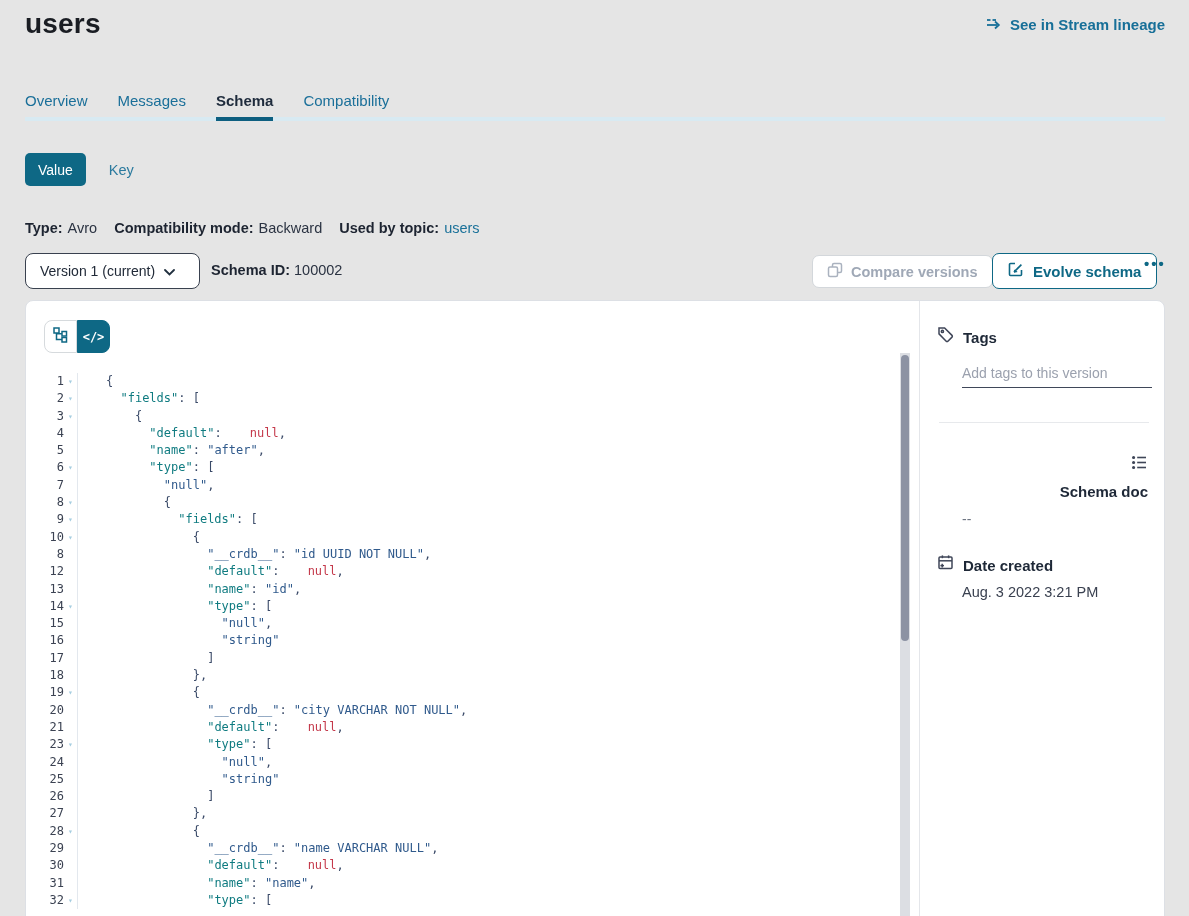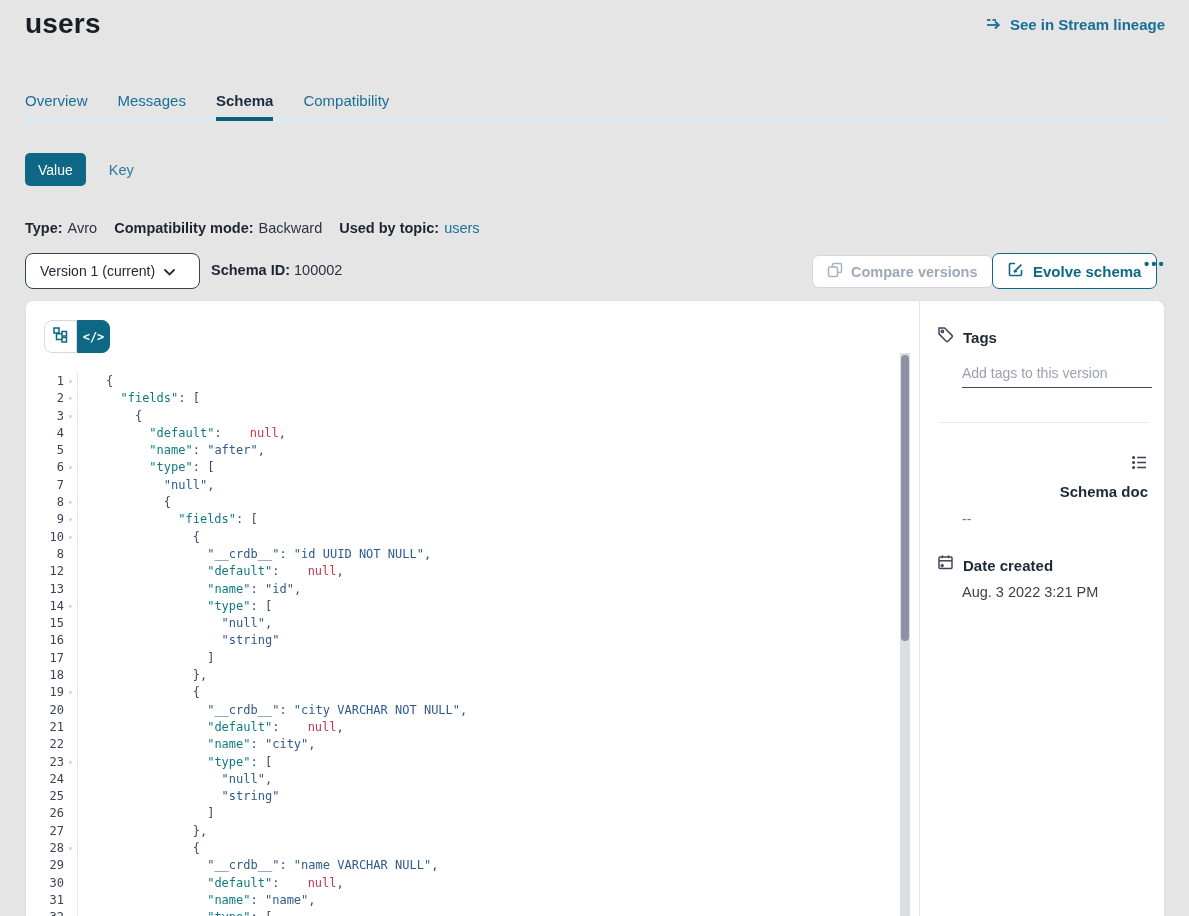--- a/index.html
+++ b/index.html
@@ -196,21 +196,20 @@
         <div class="code-line"><span class="ln">12</span><span class="fold"></span><span class="code-text"><span class="tk-p">              </span><span class="tk-k">"default"</span><span class="tk-p">: </span><span class="tk-n">null</span><span class="tk-p">,</span></span></div>
         <div class="code-line"><span class="ln">13</span><span class="fold"></span><span class="code-text"><span class="tk-p">              </span><span class="tk-k">"name"</span><span class="tk-p">: </span><span class="tk-s">"id"</span><span class="tk-p">,</span></span></div>
         <div class="code-line"><span class="ln">14</span><span class="fold">▾</span><span class="code-text"><span class="tk-p">              </span><span class="tk-k">"type"</span><span class="tk-p">: [</span></span></div>
         <div class="code-line"><span class="ln">15</span><span class="fold"></span><span class="code-text"><span class="tk-p">                </span><span class="tk-s">"null"</span><span class="tk-p">,</span></span></div>
         <div class="code-line"><span class="ln">16</span><span class="fold"></span><span class="code-text"><span class="tk-p">                </span><span class="tk-s">"string"</span></span></div>
         <div class="code-line"><span class="ln">17</span><span class="fold"></span><span class="code-text"><span class="tk-p">              ]</span></span></div>
         <div class="code-line"><span class="ln">18</span><span class="fold"></span><span class="code-text"><span class="tk-p">            },</span></span></div>
         <div class="code-line"><span class="ln">19</span><span class="fold">▾</span><span class="code-text"><span class="tk-p">            {</span></span></div>
         <div class="code-line"><span class="ln">20</span><span class="fold"></span><span class="code-text"><span class="tk-p">              </span><span class="tk-s">"__crdb__"</span><span class="tk-p">: </span><span class="tk-s">"city VARCHAR NOT NULL"</span><span class="tk-p">,</span></span></div>
         <div class="code-line"><span class="ln">21</span><span class="fold"></span><span class="code-text"><span class="tk-p">              </span><span class="tk-k">"default"</span><span class="tk-p">: </span><span class="tk-n">null</span><span class="tk-p">,</span></span></div>
-        <div class="code-line"><span class="ln">22</span><span class="fold"></span><span class="code-text"><span class="tk-p">              </span><span class="tk-k">"name"</span><span class="tk-p">: </span><span class="tk-s">"city"</span><span class="tk-p">,</span></span></div>
         <div class="code-line"><span class="ln">23</span><span class="fold">▾</span><span class="code-text"><span class="tk-p">              </span><span class="tk-k">"type"</span><span class="tk-p">: [</span></span></div>
         <div class="code-line"><span class="ln">24</span><span class="fold"></span><span class="code-text"><span class="tk-p">                </span><span class="tk-s">"null"</span><span class="tk-p">,</span></span></div>
         <div class="code-line"><span class="ln">25</span><span class="fold"></span><span class="code-text"><span class="tk-p">                </span><span class="tk-s">"string"</span></span></div>
         <div class="code-line"><span class="ln">26</span><span class="fold"></span><span class="code-text"><span class="tk-p">              ]</span></span></div>
         <div class="code-line"><span class="ln">27</span><span class="fold"></span><span class="code-text"><span class="tk-p">            },</span></span></div>
         <div class="code-line"><span class="ln">28</span><span class="fold">▾</span><span class="code-text"><span class="tk-p">            {</span></span></div>
         <div class="code-line"><span class="ln">29</span><span class="fold"></span><span class="code-text"><span class="tk-p">              </span><span class="tk-s">"__crdb__"</span><span class="tk-p">: </span><span class="tk-s">"name VARCHAR NULL"</span><span class="tk-p">,</span></span></div>
         <div class="code-line"><span class="ln">30</span><span class="fold"></span><span class="code-text"><span class="tk-p">              </span><span class="tk-k">"default"</span><span class="tk-p">: </span><span class="tk-n">null</span><span class="tk-p">,</span></span></div>
         <div class="code-line"><span class="ln">31</span><span class="fold"></span><span class="code-text"><span class="tk-p">              </span><span class="tk-k">"name"</span><span class="tk-p">: </span><span class="tk-s">"name"</span><span class="tk-p">,</span></span></div>
         <div class="code-line"><span class="ln">32</span><span class="fold">▾</span><span class="code-text"><span class="tk-p">              </span><span class="tk-k">"type"</span><span class="tk-p">: [</span></span></div>

